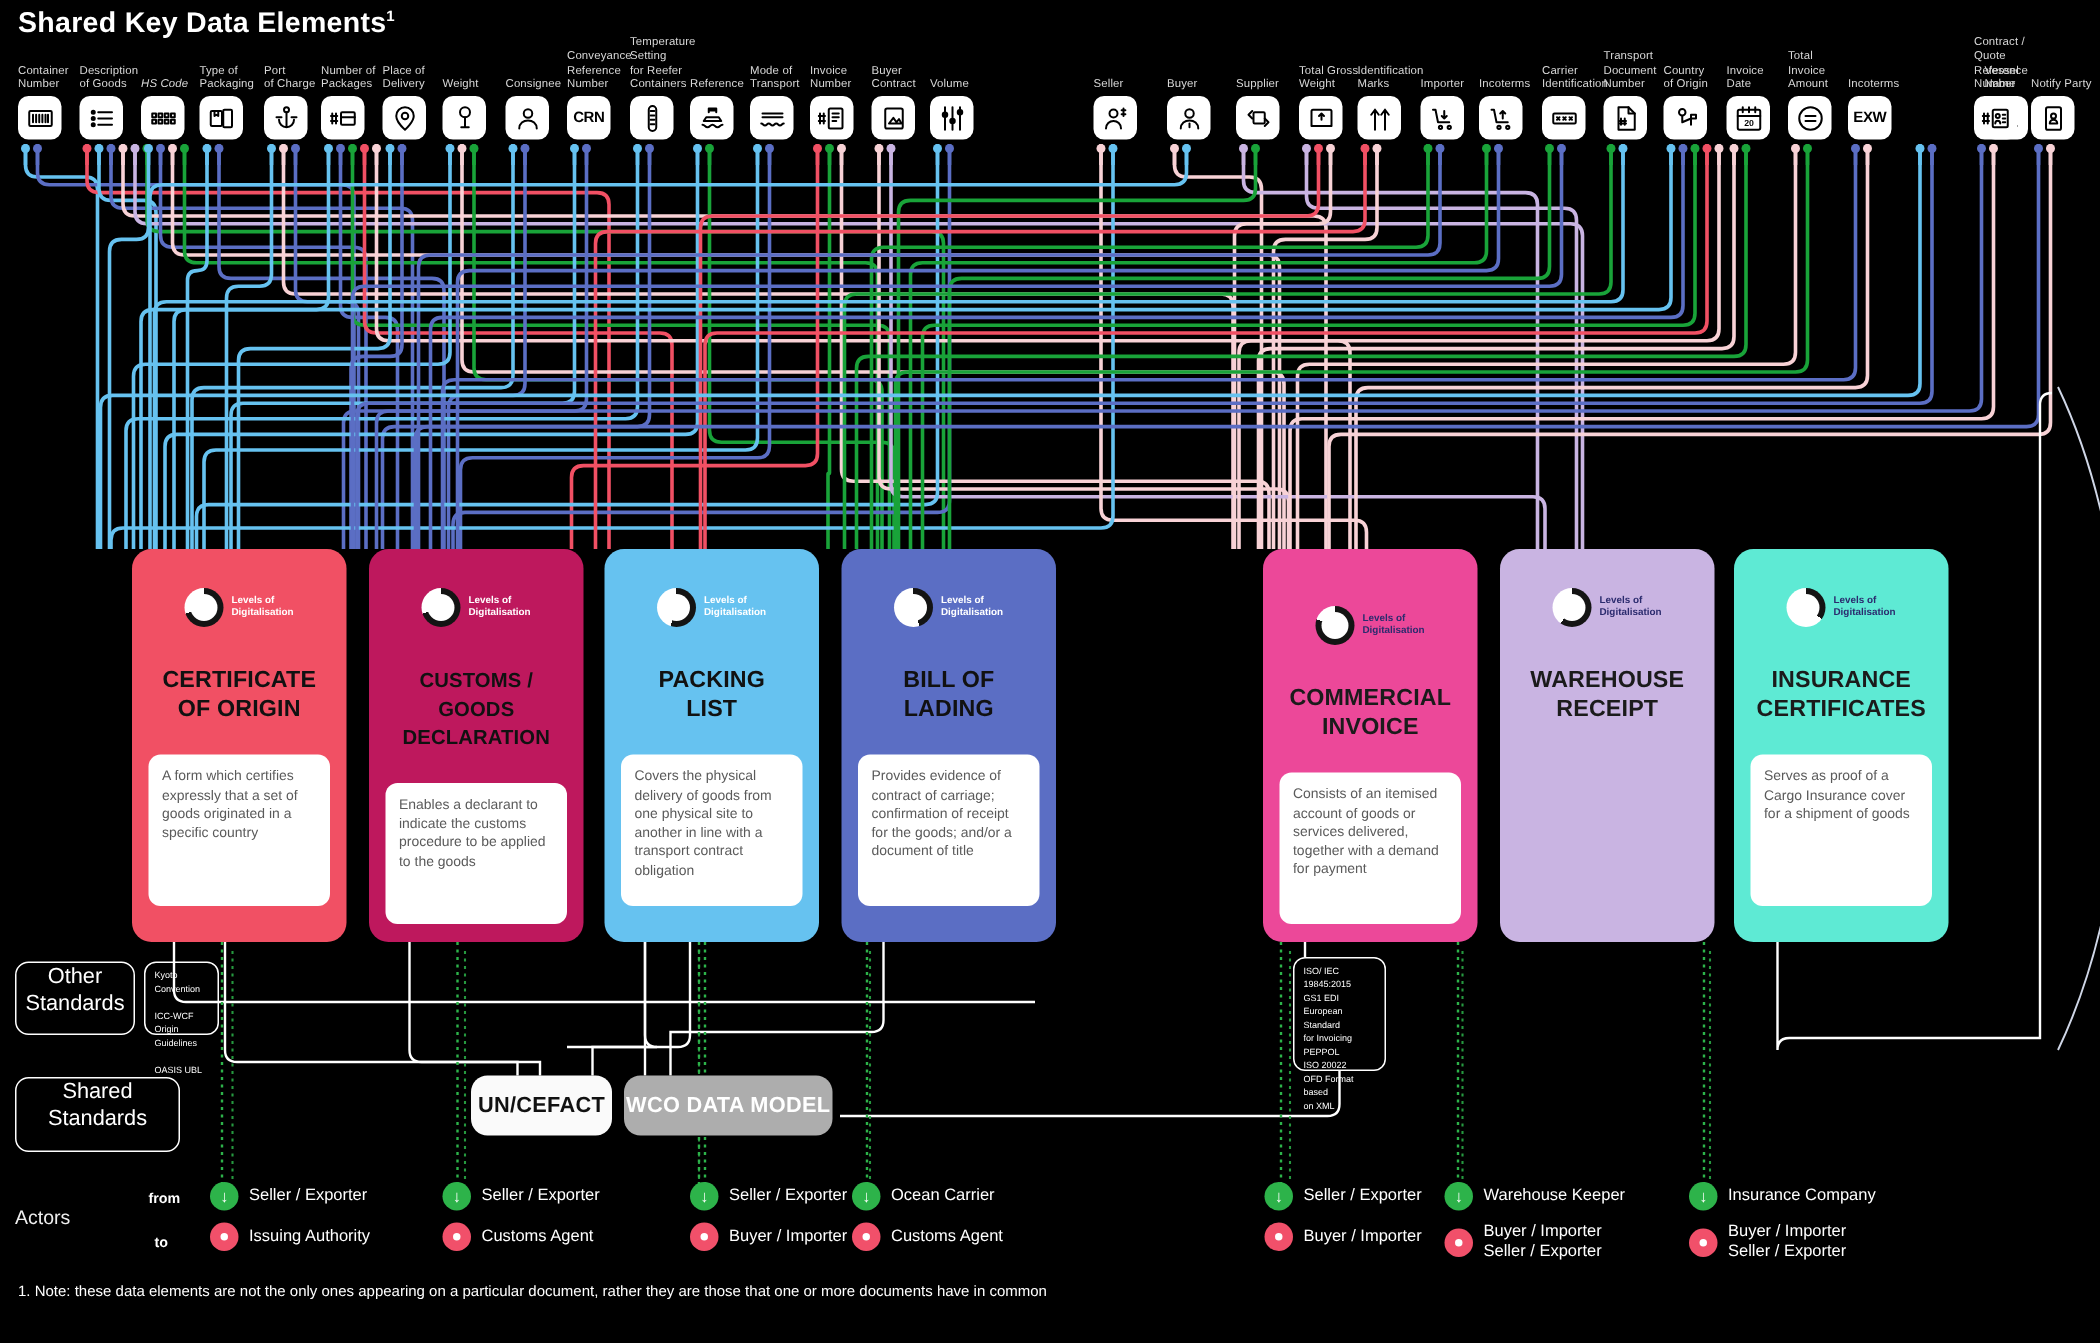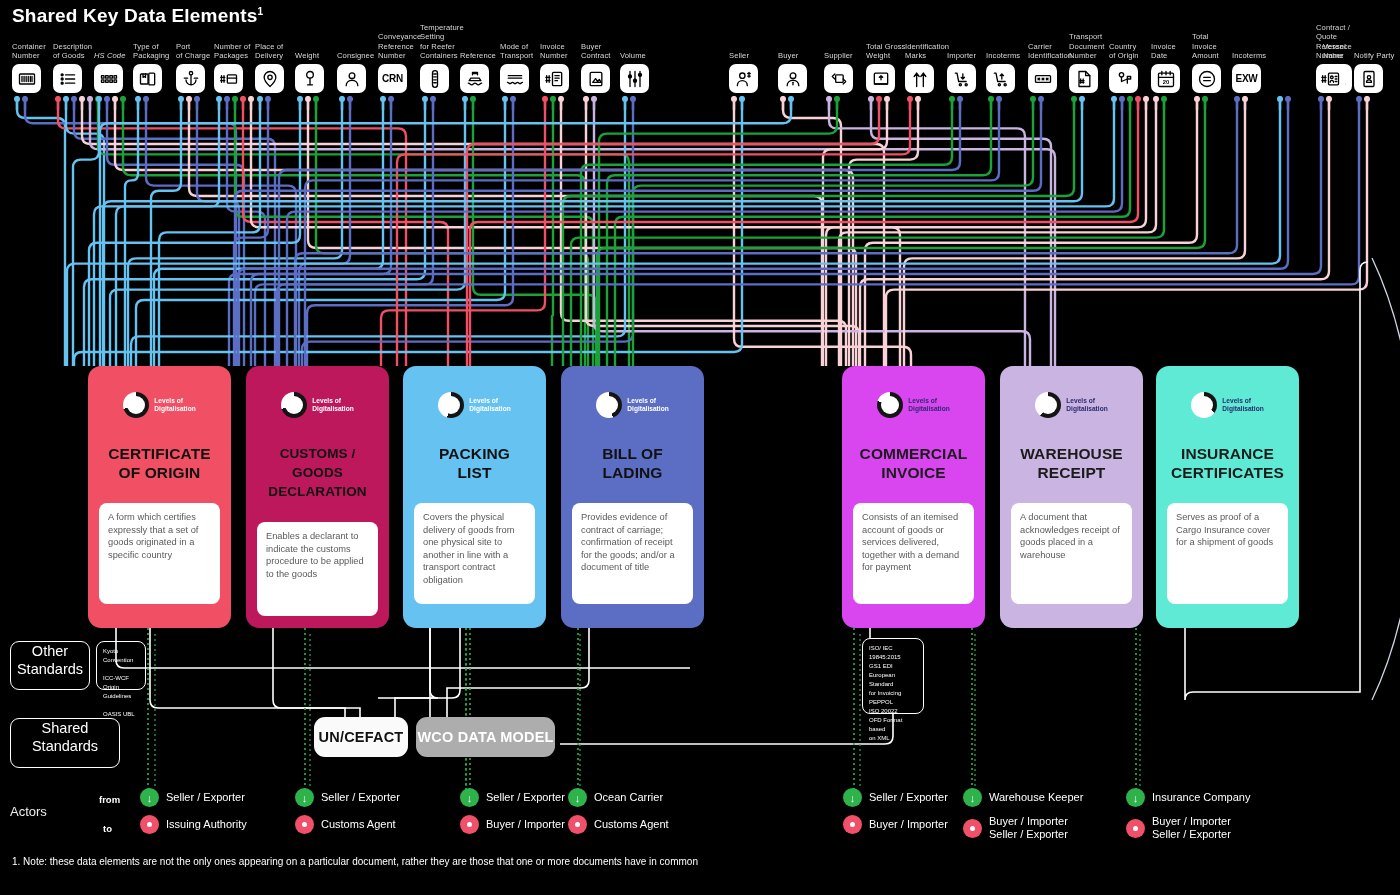--- a/index.html
+++ b/index.html
@@ -668,41 +668,40 @@
         <div class="lvl">
           <div class="ring" style="background:conic-gradient(#141414 0 45%, #ffffff 45% 100%);">
             <div class="inner"></div>
           </div>
           <div class="lvltxt" style="white-space:pre-line;color:#ffffff">Levels of
 Digitalisation</div>
         </div>
         <h3><span>BILL OF</span><br><span>LADING</span></h3>
         <div class="desc">Provides evidence of contract of carriage; confirmation of receipt for the goods; and/or a document of title</div>
       </div>
-      <div class="card light" style="left: 799px; top: 366px; background: #d946ef;">
+      <div class="card light" style="left: 799px; top: 366px; background: #ec4899; justify-content: flex-end;">
         <div class="lvl">
           <div class="ring" style="background:conic-gradient(#141414 0 80%, #ffffff 80% 100%);">
             <div class="inner"></div>
           </div>
           <div class="lvltxt" style="white-space:pre-line;color:#2b2b6e">Levels of
 Digitalisation</div>
         </div>
         <h3><span>COMMERCIAL</span><br><span>INVOICE</span></h3>
         <div class="desc">Consists of an itemised account of goods or services delivered, together with a demand for payment</div>
       </div>
       <div class="card light" style="left: 957px; top: 366px; background: rgb(201, 180, 226);">
         <div class="lvl">
           <div class="ring" style="background:conic-gradient(#141414 0 60%, #ffffff 60% 100%);">
             <div class="inner"></div>
           </div>
           <div class="lvltxt" style="white-space:pre-line;color:#2b2b6e">Levels of
 Digitalisation</div>
         </div>
         <h3><span>WAREHOUSE</span><br><span>RECEIPT</span></h3>
-        <div class="desc">A document that acknowledges receipt of goods placed in a warehouse</div>
       </div>
       <div class="card light" style="left: 1113px; top: 366px; background: #5eead4;">
         <div class="lvl">
           <div class="ring" style="background:conic-gradient(#141414 0 35%, #ffffff 35% 100%);">
             <div class="inner"></div>
           </div>
           <div class="lvltxt" style="white-space:pre-line;color:#2b2b6e">Levels of
 Digitalisation</div>
         </div>
         <h3><span>INSURANCE</span><br><span>CERTIFICATES</span></h3>

